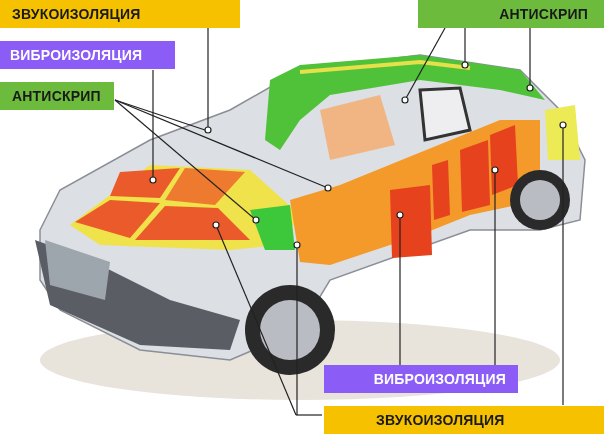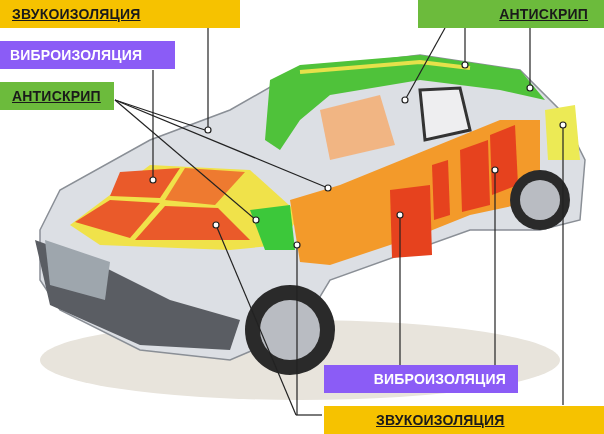--- a/index.html
+++ b/index.html
@@ -1,20 +1,20 @@
 <!DOCTYPE html>
 <html><head>
 <meta charset="utf-8">
 <style>
   html, body { margin: 0; padding: 0; }
   body { width: 604px; height: 434px; background: #ffffff; position: relative; overflow: hidden; font-family: "Liberation Sans", "DejaVu Sans", sans-serif; }
   .label { position: absolute; font-weight: bold; font-size: 14px; display: flex; align-items: center; box-sizing: border-box; letter-spacing: 0.2px; }
-  .yellow { background: #f6c200; color: #1a1a1a; text-decoration: underline; }
+  .yellow { background: #f6c200; color: #1a1a1a; }
   .red { background: #8b5cf6; color: #ffffff; }
-  .green { background: #6cbb3c; color: #1a1a1a; text-decoration: underline; }
+  .green { background: #6cbb3c; color: #1a1a1a; }
   svg.car { position: absolute; left: 0; top: 0; }
 </style>
 </head>
 <body>
 
 <svg class="car" width="604" height="434" viewBox="0 0 604 434">
 
   <ellipse cx="300" cy="360" rx="260" ry="40" fill="#e8e4dc"></ellipse>
 
   <path d="M40 230 L60 190 L150 140 L230 110 L300 70 L420 55 L520 70 L560 110 L585 160 L580 220 L540 230 L470 230 L330 280 L300 330 L230 360 L140 350 L60 310 L40 280 Z" fill="#dcdfe4" stroke="#8a8f96" stroke-width="1.5"></path>

